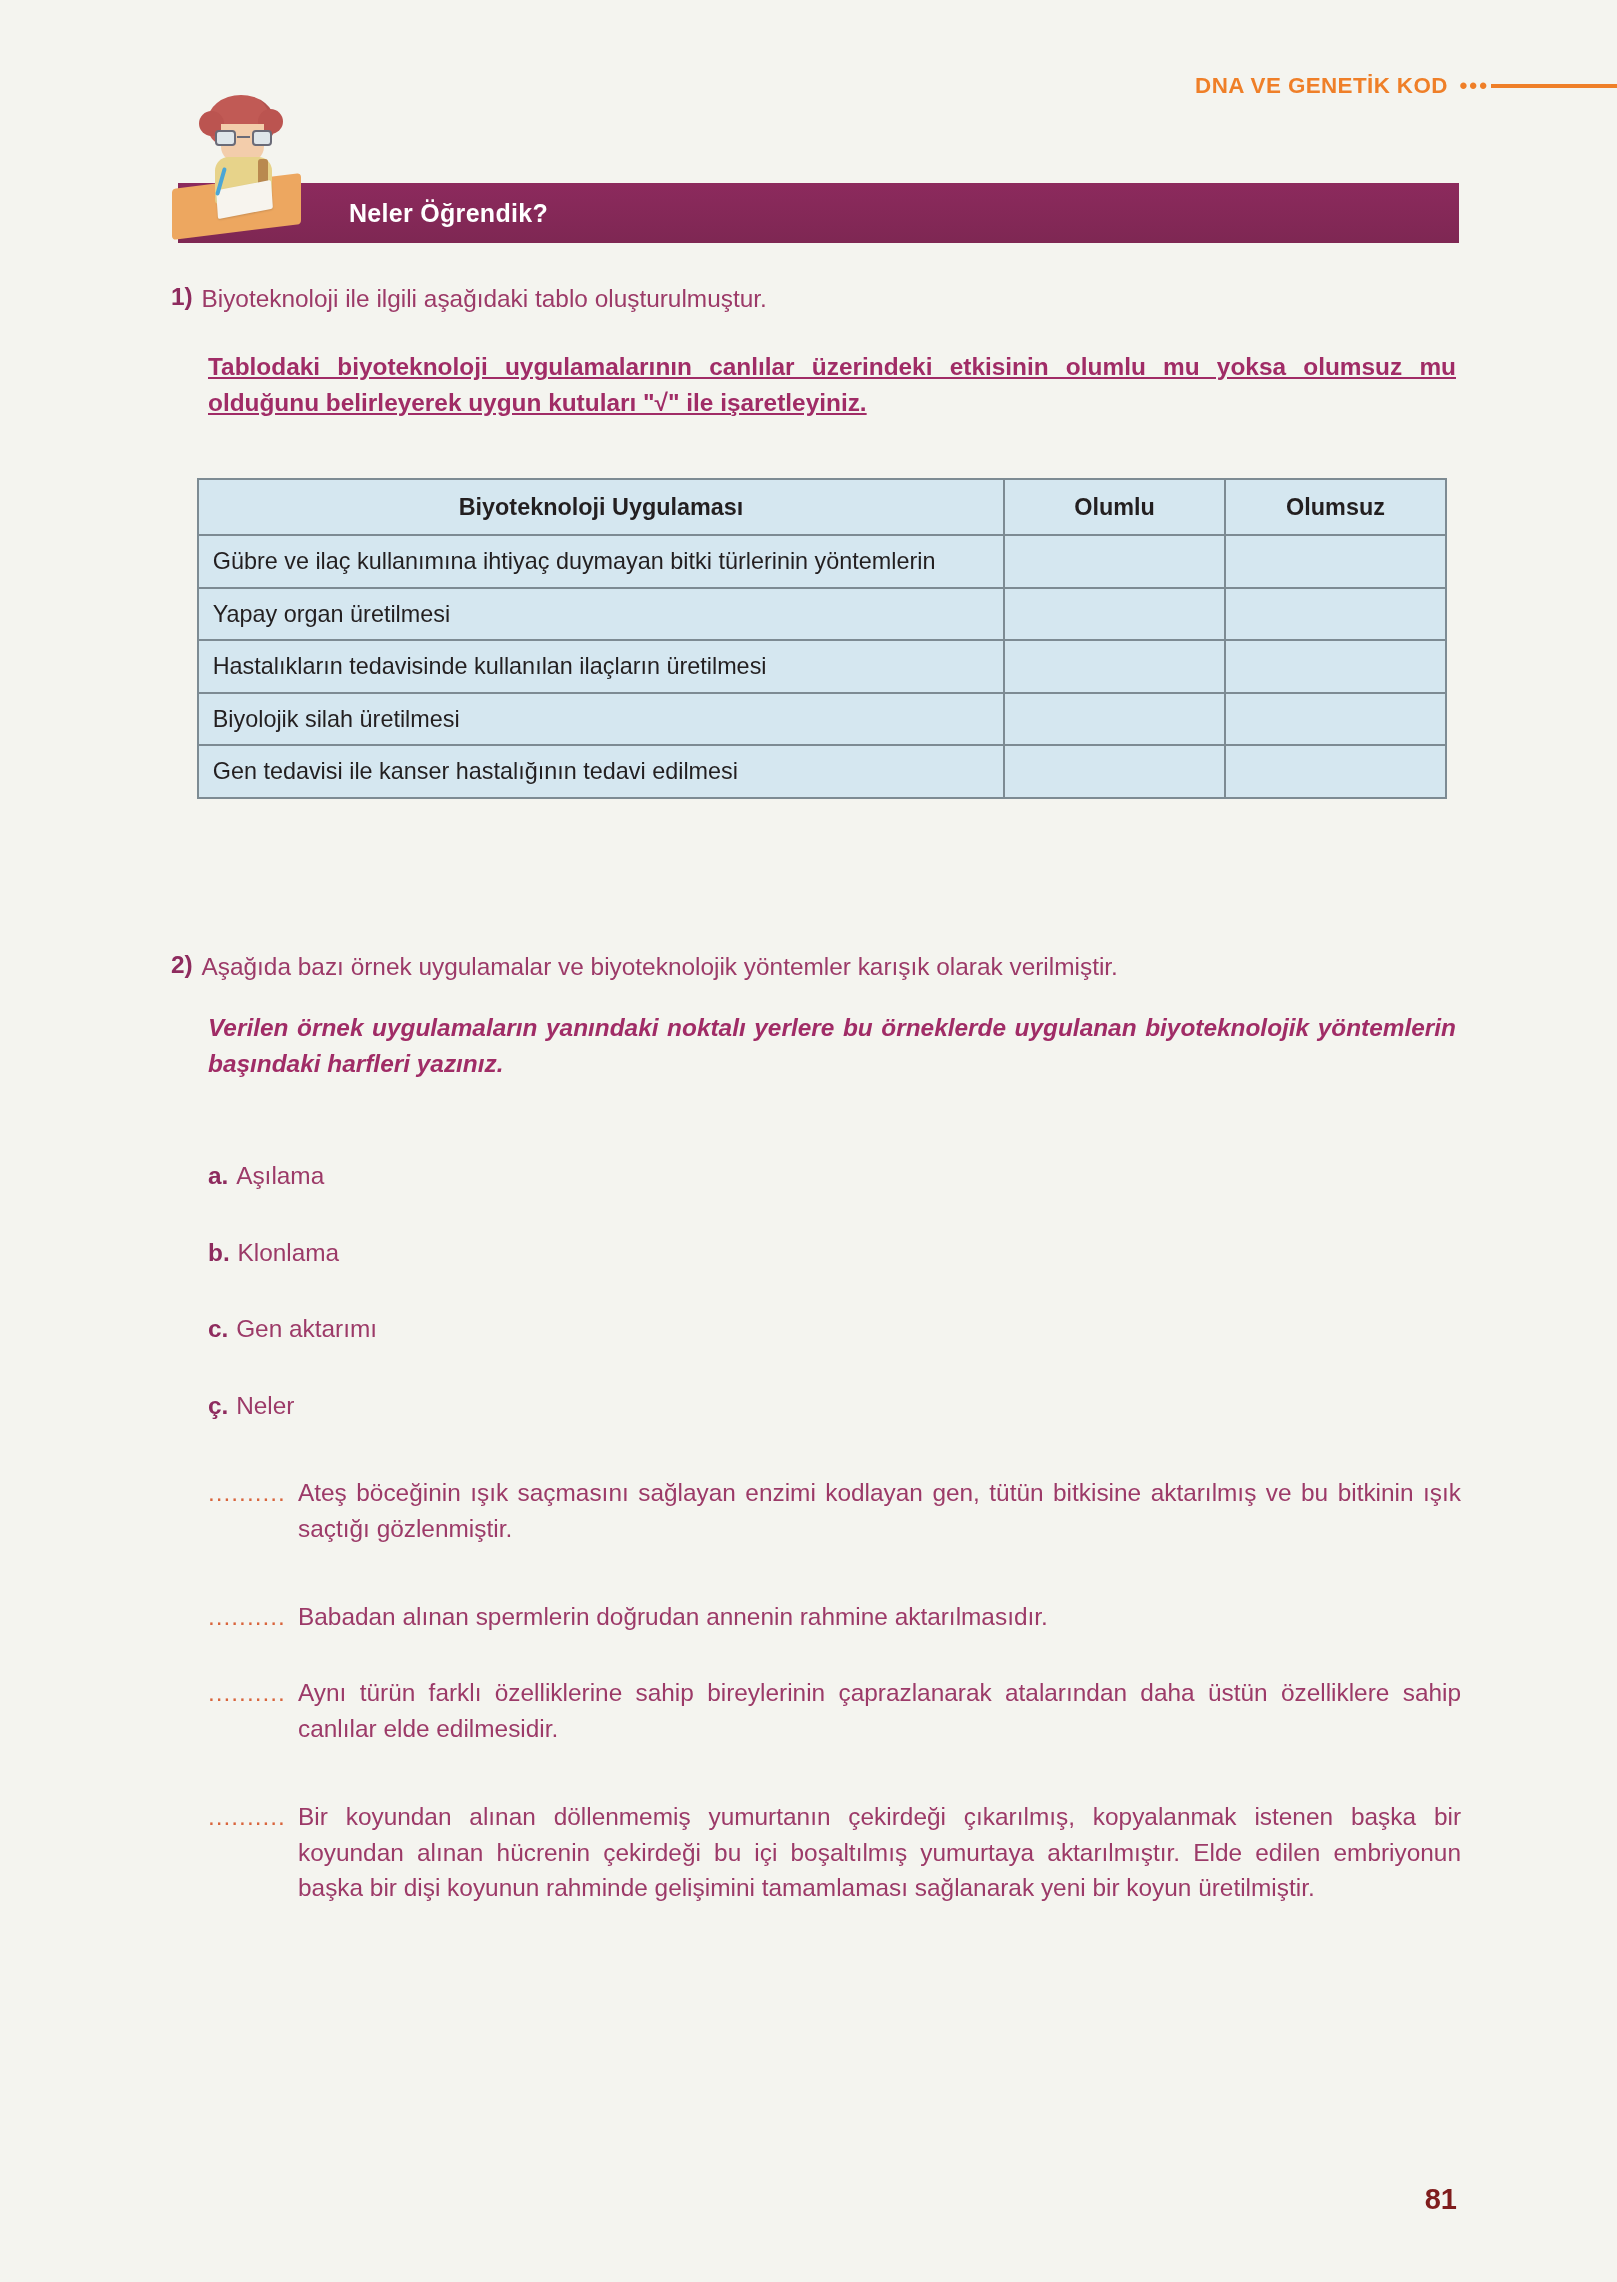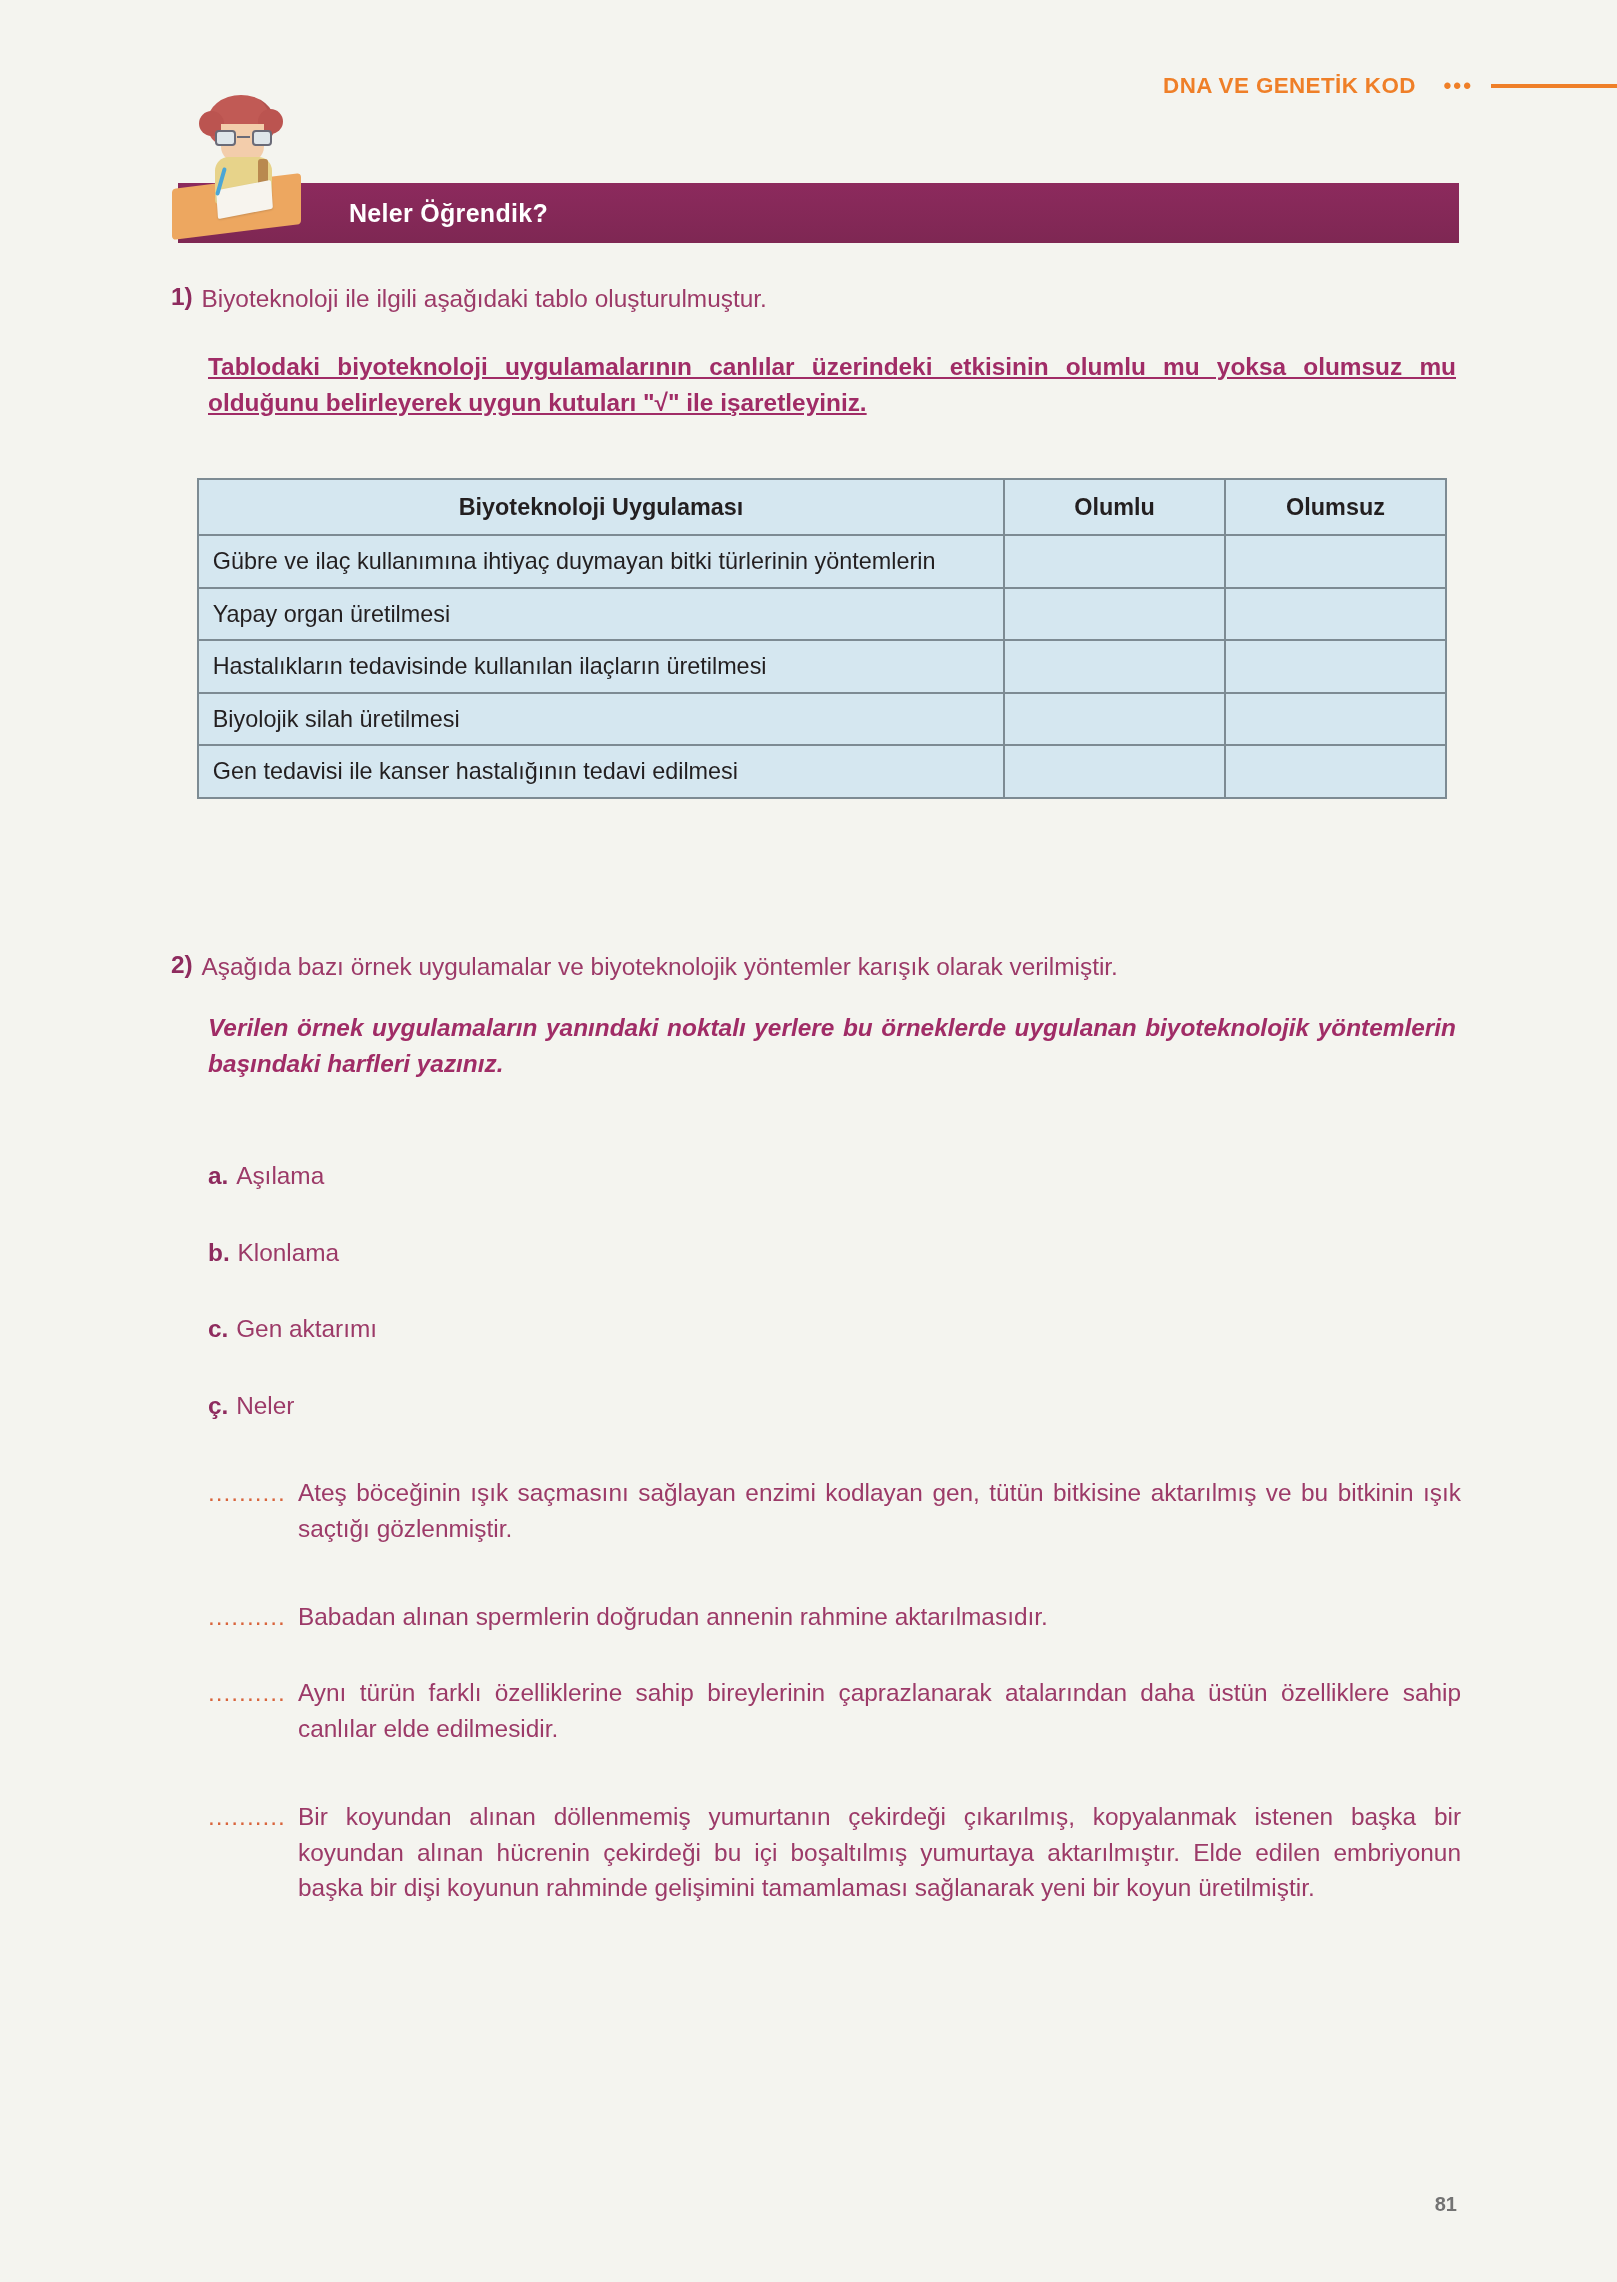--- a/index.html
+++ b/index.html
@@ -20,21 +20,21 @@
     background: #f4f4ef;
   }
 
   
   .running-header {
     position: absolute;
     top: 73px;
     right: 0;
     display: flex;
     align-items: center;
-    gap: 16px;
+    gap: 0;
   }
   .running-header .rh-text {
     color: #ef7f28;
     font-size: 22.4px;
     font-weight: bold;
     letter-spacing: 0.4px;
     white-space: nowrap;
   }
   .running-header .rh-dots {
     color: #ef7f28;
@@ -237,23 +237,23 @@
     color: #9c3a68;
     font-size: 24.4px;
     line-height: 1.46;
     text-align: justify;
   }
 
   .page-number {
     position: absolute;
     right: 161px;
     bottom: 66px;
-    font-size: 20px;
-    font-weight: bold;
-    color: #737373;
+    font-size: 29px;
+    font-weight: bold;
+    color: #7f1d1d;
   }
 </style>
 </head>
 <body>
 
 <div class="page">
 
   <div class="running-header">
     <span class="rh-text">DNA VE GENETİK KOD</span>
     <span class="rh-dots">•••</span>

